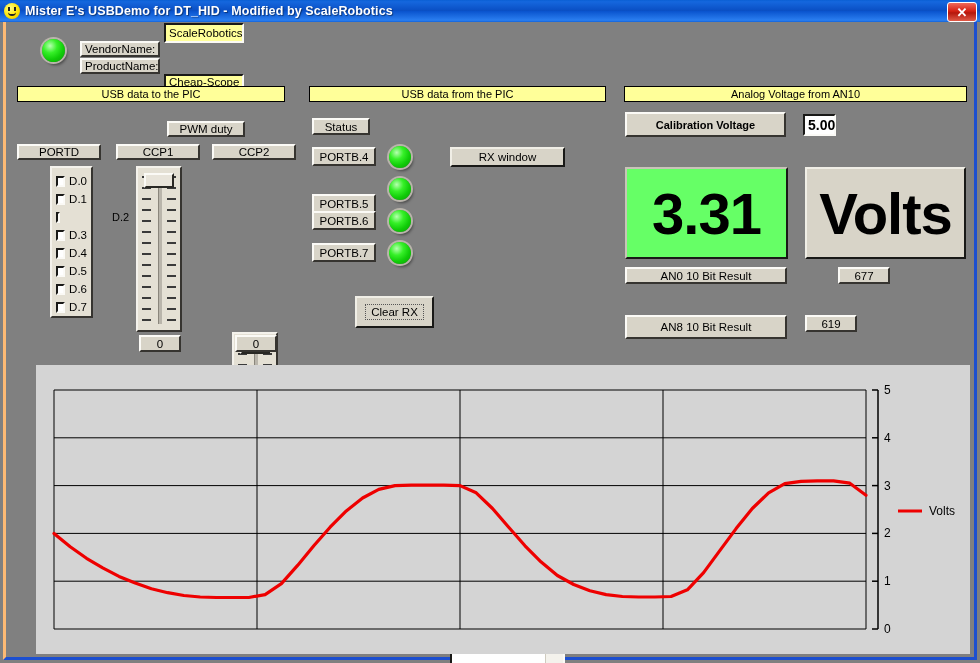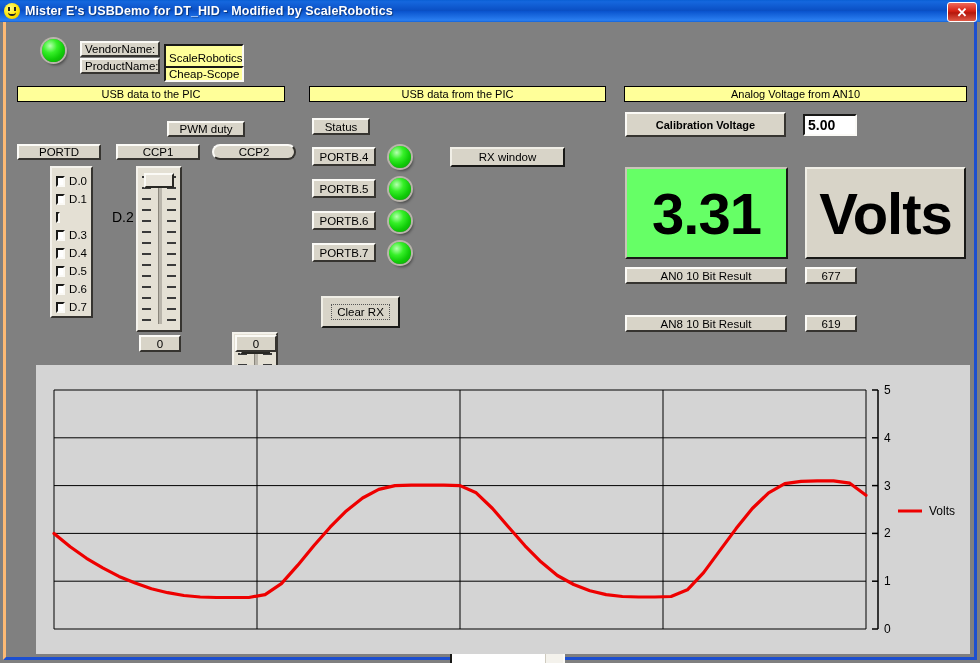--- a/index.html
+++ b/index.html
@@ -132,45 +132,45 @@
     </div>
     <div id="title-text">Mister E's USBDemo for DT_HID - Modified by ScaleRobotics</div>
     <div id="close-btn">✕</div>
   </div>
 
   <div id="body">
 
     <div class="abs led" style="left:36px;top:17px;width:23px;height:23px;"></div>
 
     <div class="abs lbl3d" style="left:74px;top:19px;width:80px;height:16px;justify-content:flex-start;padding-left:3px;">VendorName:</div>
-    <div class="abs yellowbox" style="left:158px;top:22px;width:80px;height:28px;text-align:right;">ScaleRobotics</div>
+    <div class="abs yellowbox" style="left:158px;top:1px;width:80px;height:20px;text-align:right;">ScaleRobotics</div>
 
     <div class="abs lbl3d" style="left:74px;top:36px;width:80px;height:16px;justify-content:flex-start;padding-left:3px;">ProductName:</div>
-    <div class="abs yellowbox" style="left:158px;top:44px;width:80px;height:16px;">Cheap-Scope</div>
+    <div class="abs yellowbox" style="left:158px;top:52px;width:80px;height:16px;">Cheap-Scope</div>
 
     <div class="abs yellowbar" style="left:11px;top:64px;width:268px;height:16px;">USB data to the PIC</div>
 
     <div class="abs lbl3d" style="left:161px;top:99px;width:78px;height:16px;">PWM duty</div>
 
     <div class="abs lbl3d" style="left:11px;top:122px;width:84px;height:16px;">PORTD</div>
 
     <div class="abs" style="left:44px;top:144px;width:43px;height:152px;background:#e4e0d4;
                 border:2px outset #f4f2ec;border-right-color:#8a867c;
                 border-bottom-color:#8a867c;box-sizing:border-box;padding:4px 4px 0 4px;">
       <div style="display:flex;align-items:center;gap:4px;height:18px;">
         <span class="cb"></span>
         <span style="font-size:11.5px;">D.0</span>
       </div>
       <div style="display:flex;align-items:center;gap:4px;height:18px;">
         <span class="cb"></span>
         <span style="font-size:11.5px;">D.1</span>
       </div>
       <div style="display:flex;align-items:center;gap:4px;height:18px;">
         <span class="cb"></span>
-        <span style="font-size:14px;margin-left:48px;">D.2</span>
+        <span style="font-size:11px;margin-left:48px;">D.2</span>
       </div>
       <div style="display:flex;align-items:center;gap:4px;height:18px;">
         <span class="cb"></span>
         <span style="font-size:11.5px;">D.3</span>
       </div>
       <div style="display:flex;align-items:center;gap:4px;height:18px;">
         <span class="cb"></span>
         <span style="font-size:11.5px;">D.4</span>
       </div>
       <div style="display:flex;align-items:center;gap:4px;height:18px;">
@@ -189,74 +189,74 @@
 
     <div class="abs lbl3d" style="left:110px;top:122px;width:84px;height:16px;">CCP1</div>
     <div class="abs sliderbox" style="left:130px;top:144px;width:46px;height:166px;">
       <div class="sticks" style="left:4px;"></div>
       <div class="sticks" style="right:4px;"></div>
       <div class="strack"></div>
       <div class="sthumb"></div>
     </div>
     <div class="abs lbl3d" style="left:133px;top:313px;width:42px;height:17px;">0</div>
 
-    <div class="abs lbl3d" style="left:206px;top:122px;width:84px;height:16px;border-radius:8px;">CCP2</div>
+    <div class="abs lbl3d" style="left:206px;top:122px;width:84px;height:16px;">CCP2</div>
     <div class="abs sliderbox" style="left:226px;top:144px;width:46px;height:166px;">
       <div class="sticks" style="left:4px;"></div>
       <div class="sticks" style="right:4px;"></div>
       <div class="strack"></div>
       <div class="sthumb"></div>
     </div>
     <div class="abs lbl3d" style="left:229px;top:313px;width:42px;height:17px;">0</div>
 
     <div class="abs yellowbar" style="left:303px;top:64px;width:297px;height:16px;">USB data from the PIC</div>
 
     <div class="abs lbl3d" style="left:306px;top:96px;width:58px;height:17px;">Status</div>
     <div class="abs pbar" style="left:379px;top:96px;width:218px;height:17px;">
       <div class="pfill" id="status-fill" style="width: 166.92px;"></div>
     </div>
 
     <div class="abs lbl3d" style="left:306px;top:125px;width:64px;height:19px;">PORTB.4</div>
     <div class="abs led" style="left:383px;top:124px;width:22px;height:22px;"></div>
 
-    <div class="abs lbl3d" style="left:306px;top:157px;width:64px;height:19px;">PORTB.5</div>
+    <div class="abs lbl3d" style="left:306px;top:172px;width:64px;height:19px;">PORTB.5</div>
     <div class="abs led" style="left:383px;top:156px;width:22px;height:22px;"></div>
 
     <div class="abs lbl3d" style="left:306px;top:189px;width:64px;height:19px;">PORTB.6</div>
     <div class="abs led" style="left:383px;top:188px;width:22px;height:22px;"></div>
 
     <div class="abs lbl3d" style="left:306px;top:221px;width:64px;height:19px;">PORTB.7</div>
     <div class="abs led" style="left:383px;top:220px;width:22px;height:22px;"></div>
 
-    <div class="abs btn" style="left:315px;top:274px;width:79px;height:32px;">
+    <div class="abs btn" style="left:349px;top:274px;width:79px;height:32px;">
       <span>Clear RX</span>
     </div>
 
     <div class="abs" id="rxframe" style="left:444px;top:125px;width:115px;height:20px;">
       <div style="width:100%;height:100%;display:flex;align-items:center;justify-content:center;font-size:11.5px;">RX window</div>
     </div>
     <div class="abs" id="rxarea" style="left:444px;top:145px;width:115px;height:183px;">
       <div class="sbar">
         <div class="sarrow" style="top:1px;">▲</div>
 
       </div>
     </div>
 
     <div class="abs yellowbar" style="left:618px;top:64px;width:343px;height:16px;">Analog Voltage from AN10</div>
 
     <div class="abs lbl3d" style="left:619px;top:90px;width:161px;height:25px;font-size:11px;font-weight:bold;">Calibration Voltage</div>
-    <div class="abs textbox" style="left:797px;top:92px;width:54px;height:22px;font-size:14px;font-weight:bold;">5.00</div>
+    <div class="abs textbox" style="left:797px;top:92px;width:33px;height:22px;font-size:14px;font-weight:bold;">5.00</div>
 
     <div class="abs" id="voltval" style="left:619px;top:145px;width:163px;height:92px;">3.31</div>
     <div class="abs" id="voltunit" style="left:799px;top:145px;width:161px;height:92px;">Volts</div>
 
     <div class="abs lbl3d" style="left:619px;top:245px;width:162px;height:17px;">AN0 10 Bit Result</div>
-    <div class="abs lbl3d" style="left:799px;top:245px;width:52px;height:17px;">677</div>
-
-    <div class="abs lbl3d" style="left:619px;top:293px;width:162px;height:17px;">AN8 10 Bit Result</div>
+    <div class="abs lbl3d" style="left:832px;top:245px;width:52px;height:17px;">677</div>
+
+    <div class="abs lbl3d" style="left:619px;top:293px;width:162px;height:24px;">AN8 10 Bit Result</div>
     <div class="abs lbl3d" style="left:799px;top:293px;width:52px;height:17px;">619</div>
 
     <div id="chartpanel">
       <svg id="plotsvg" width="934" height="289">
         <g id="gridlines">
             <line x1="18" x2="830" y1="264" y2="264" stroke="#000" stroke-width="1"></line>
             <line x1="18" x2="830" y1="216.2" y2="216.2" stroke="#000" stroke-width="1"></line>
             <line x1="18" x2="830" y1="168.39999999999998" y2="168.39999999999998" stroke="#000" stroke-width="1"></line>
             <line x1="18" x2="830" y1="120.6" y2="120.6" stroke="#000" stroke-width="1"></line>
             <line x1="18" x2="830" y1="72.79999999999998" y2="72.79999999999998" stroke="#000" stroke-width="1"></line>

